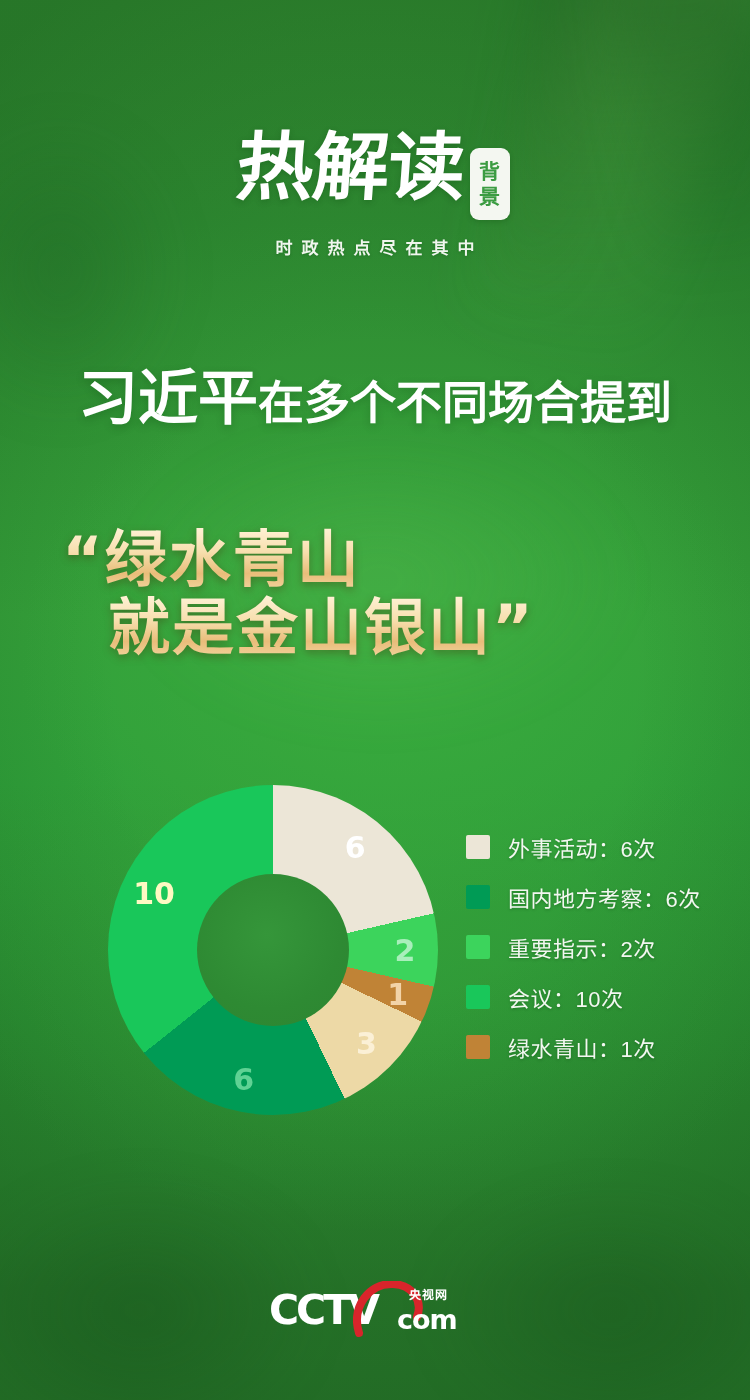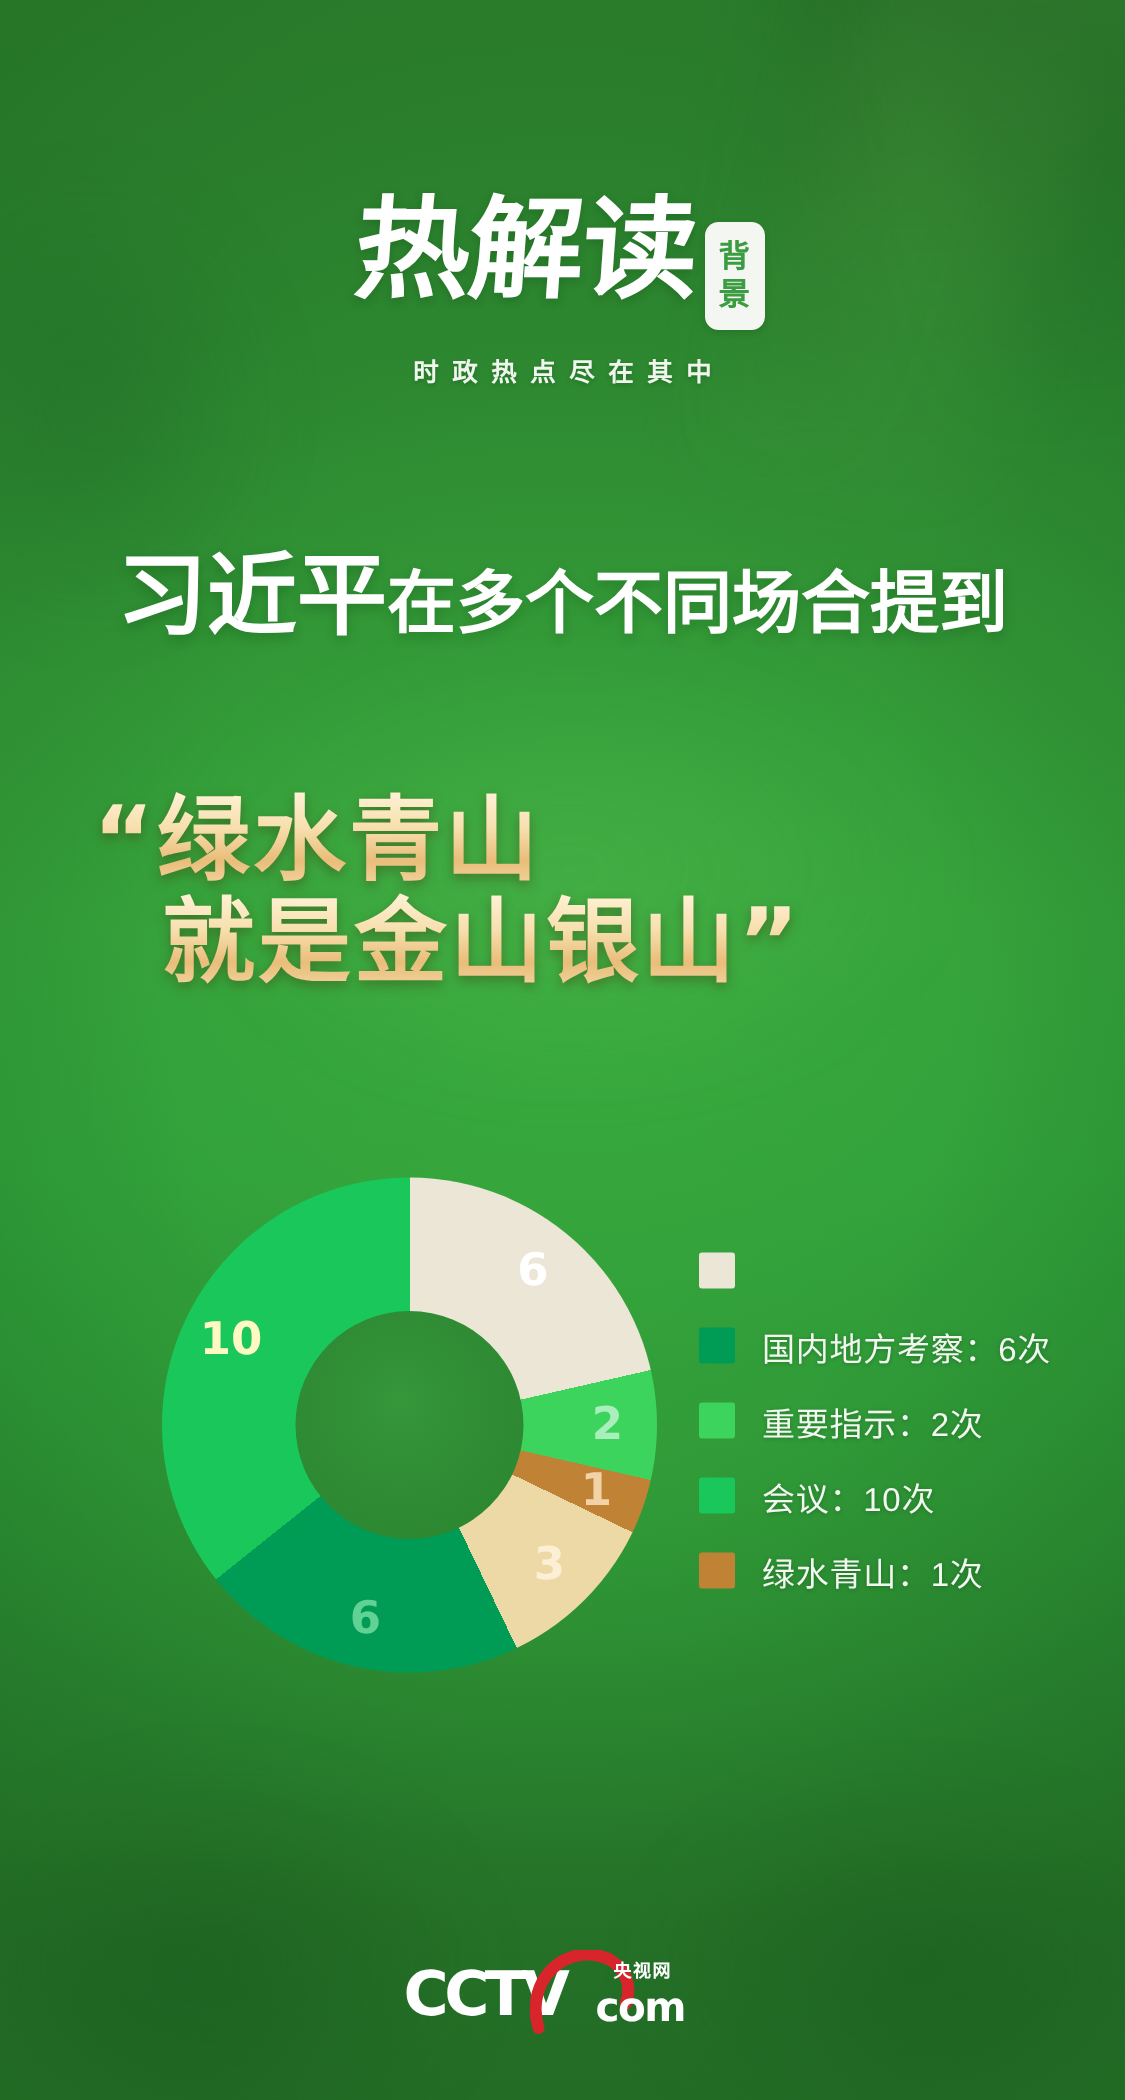--- a/index.html
+++ b/index.html
@@ -129,21 +129,21 @@
   .lg-text{
     margin-left:18px;
     font-size:22px;color:#f2f7f0;
     letter-spacing:.5px;
     text-shadow:0 1px 3px rgba(0,45,0,.30);
     white-space:nowrap;
   }
 
   
   .footer{
-    position:absolute;bottom:45px;left:0;right:0;
+    position:absolute;bottom:64px;left:0;right:0;
     display:flex;align-items:center;justify-content:center;margin-top:11px;
   }
   .cctv-logo{position:relative;width:212px;height:54px;}
   .cctv-mark{
     position:absolute;left:0;top:8px;
     font-size:41px;line-height:41px;font-weight:bold;color:#ffffff;
     letter-spacing:-3px;
     font-family:"DejaVu Sans","Liberation Sans",sans-serif;
   }
   .cctv-arc{position:absolute;left:84px;top:-1px;width:70px;height:56px;}
@@ -207,20 +207,21 @@
         <div class="slice-label" style="left: 397.593px; top: 208.597px; color: rgb(242, 211, 168);">1</div>
         <div class="slice-label" style="left: 366.338px; top: 258.338px; color: rgb(251, 240, 214);">3</div>
         <div class="slice-label" style="left: 243.627px; top: 293.69px; color: rgb(95, 210, 148);">6</div>
         <div class="slice-label" style="left: 154.072px; top: 107.727px; color: #fef9c3;">10</div>
       </div>
   </div>
 
   <div class="legend" id="legend">
       <div class="legend-item">
         <span class="sw" style="background: rgb(236, 230, 215);"></span>
+        <span class="lg-text">外事活动：6次</span>
       </div>
       <div class="legend-item">
         <span class="sw" style="background: rgb(0, 155, 85);"></span>
         <span class="lg-text">国内地方考察：6次</span>
       </div>
       <div class="legend-item">
         <span class="sw" style="background: rgb(60, 212, 92);"></span>
         <span class="lg-text">重要指示：2次</span>
       </div>
       <div class="legend-item">

